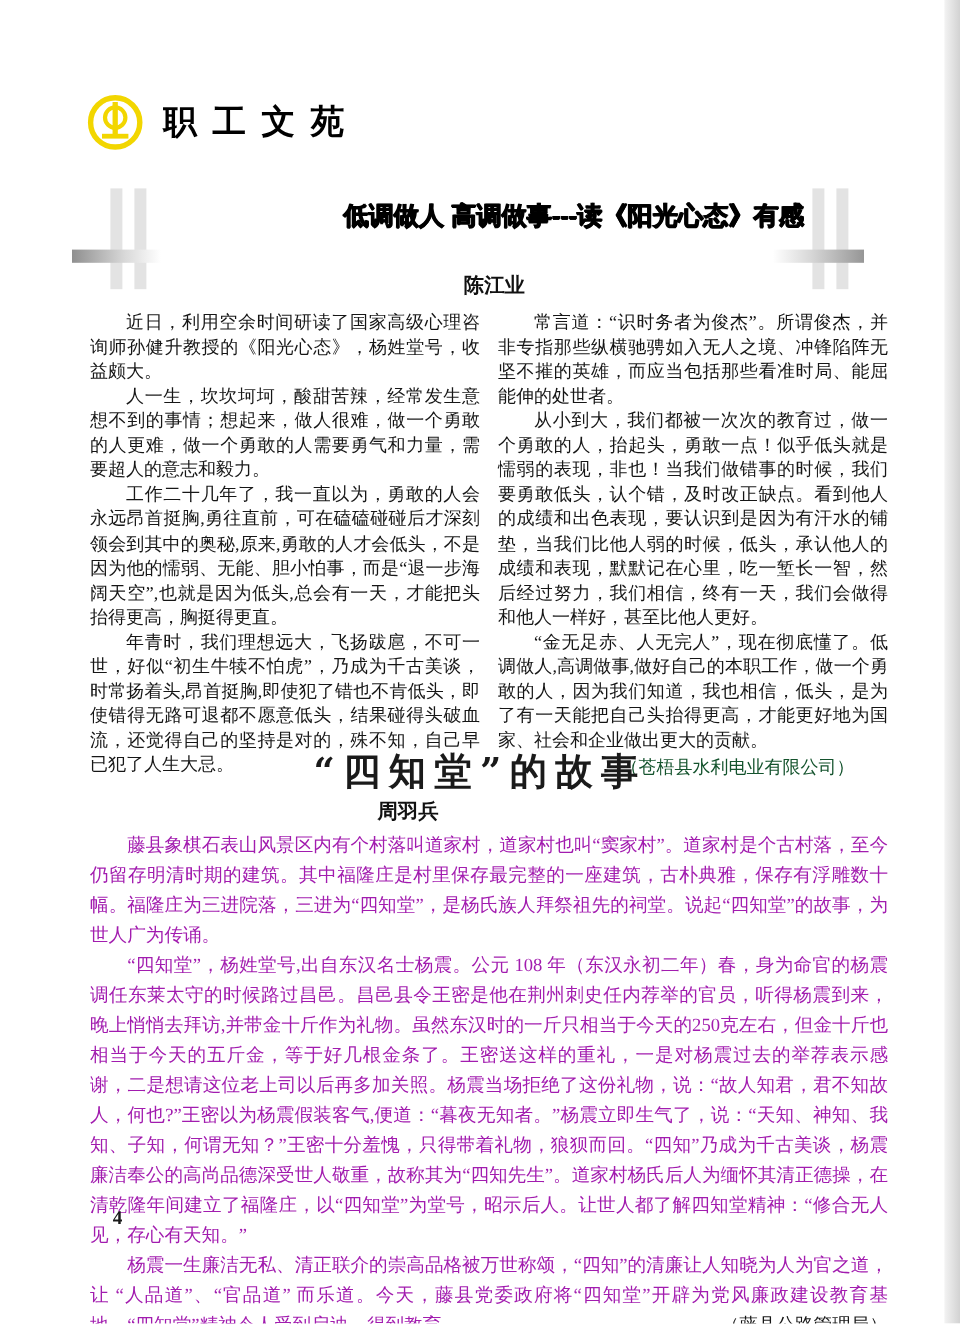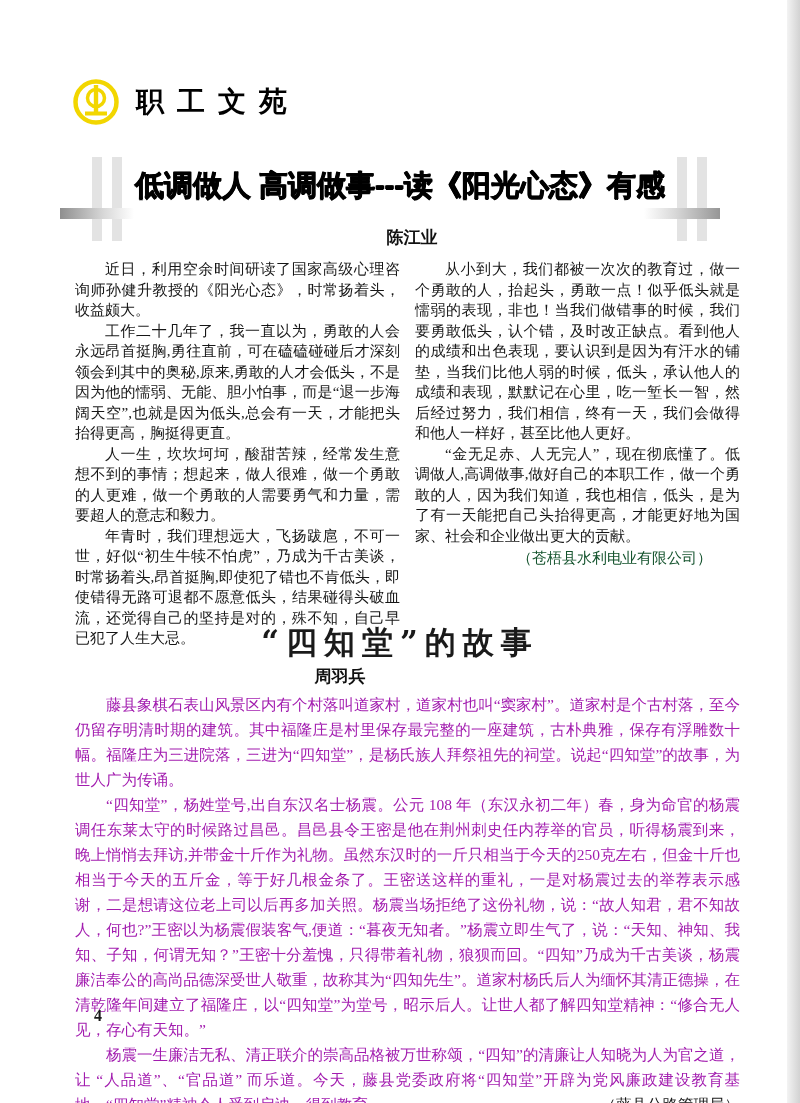--- a/index.html
+++ b/index.html
@@ -33,23 +33,23 @@
   .vbar.l1 { left: 92px; }
   .vbar.l2 { left: 112px; }
   .vbar.r1 { left: 677px; }
   .vbar.r2 { left: 697px; }
   .hgrad { top: 208px; height: 11px; }
   .hgrad.left  { left: 60px;  width: 74px; background: linear-gradient(to right, #8f8f8f, #d9d9d9 60%, #ffffff); }
   .hgrad.right { left: 644px; width: 76px; background: linear-gradient(to right, #ffffff, #d9d9d9 40%, #969696); }
 
   .article1-title {
     position: absolute; top: 166px; left: 130px; width: 540px;
-    text-align: center;
+    text-align: right;
     font-family: "Liberation Sans", sans-serif;
-    font-size: 29px; font-weight: 900; color: #000;
+    font-size: 21px; font-weight: 900; color: #000;
     text-shadow: 0.6px 0 #000, -0.6px 0 #000, 0 0.6px #000;
     white-space: nowrap;
   }
   .article1-author {
     position: absolute; top: 226px; left: 0; width: 800px;
     text-align: center;
     font-size: 17px; font-weight: bold; color: #111; margin-left: 12px;
   }
 
   
@@ -125,26 +125,27 @@
 <div class="deco hgrad left"></div>
 <div class="deco vbar r1"></div>
 <div class="deco vbar r2"></div>
 <div class="deco hgrad right"></div>
 
 <div class="article1-title">低调做人 高调做事---读《阳光心态》有感</div>
 <div class="article1-author">陈江业</div>
 
 <div class="article1-body">
   <div class="col">
-    <p>近日，利用空余时间研读了国家高级心理咨询师孙健升教授的《阳光心态》，时常扬着头，收益颇大。</p>
+    <p>近日，利用空余时间研读了国家高级心理咨询师孙健升教授的《阳光心态》，杨姓堂号，收益颇大。</p>
+    <p>人一生，坎坎坷坷，酸甜苦辣，经常发生意想不到的事情；想起来，做人很难，做一个勇敢的人更难，做一个勇敢的人需要勇气和力量，需要超人的意志和毅力。</p>
     <p>工作二十几年了，我一直以为，勇敢的人会永远昂首挺胸,勇往直前，可在磕磕碰碰后才深刻领会到其中的奥秘,原来,勇敢的人才会低头，不是因为他的懦弱、无能、胆小怕事，而是“退一步海阔天空”,也就是因为低头,总会有一天，才能把头抬得更高，胸挺得更直。</p>
-    <p>人一生，坎坎坷坷，酸甜苦辣，经常发生意想不到的事情；想起来，做人很难，做一个勇敢的人更难，做一个勇敢的人需要勇气和力量，需要超人的意志和毅力。</p>
     <p>年青时，我们理想远大，飞扬跋扈，不可一世，好似“初生牛犊不怕虎”，乃成为千古美谈，时常扬着头,昂首挺胸,即使犯了错也不肯低头，即使错得无路可退都不愿意低头，结果碰得头破血流，还觉得自己的坚持是对的，殊不知，自己早已犯了人生大忌。</p>
   </div>
   <div class="col">
+    <p>常言道：“识时务者为俊杰”。所谓俊杰，并非专指那些纵横驰骋如入无人之境、冲锋陷阵无坚不摧的英雄，而应当包括那些看准时局、能屈能伸的处世者。</p>
     <p>从小到大，我们都被一次次的教育过，做一个勇敢的人，抬起头，勇敢一点！似乎低头就是懦弱的表现，非也！当我们做错事的时候，我们要勇敢低头，认个错，及时改正缺点。看到他人的成绩和出色表现，要认识到是因为有汗水的铺垫，当我们比他人弱的时候，低头，承认他人的成绩和表现，默默记在心里，吃一堑长一智，然后经过努力，我们相信，终有一天，我们会做得和他人一样好，甚至比他人更好。</p>
     <p>“金无足赤、人无完人”，现在彻底懂了。低调做人,高调做事,做好自己的本职工作，做一个勇敢的人，因为我们知道，我也相信，低头，是为了有一天能把自己头抬得更高，才能更好地为国家、社会和企业做出更大的贡献。</p>
     <div class="attribution1">（苍梧县水利电业有限公司）</div>
   </div>
 </div>
 
 <div class="article2-title">“四知堂”的故事</div>
 <div class="article2-author">周羽兵</div>
 
 <div class="article2-body">

